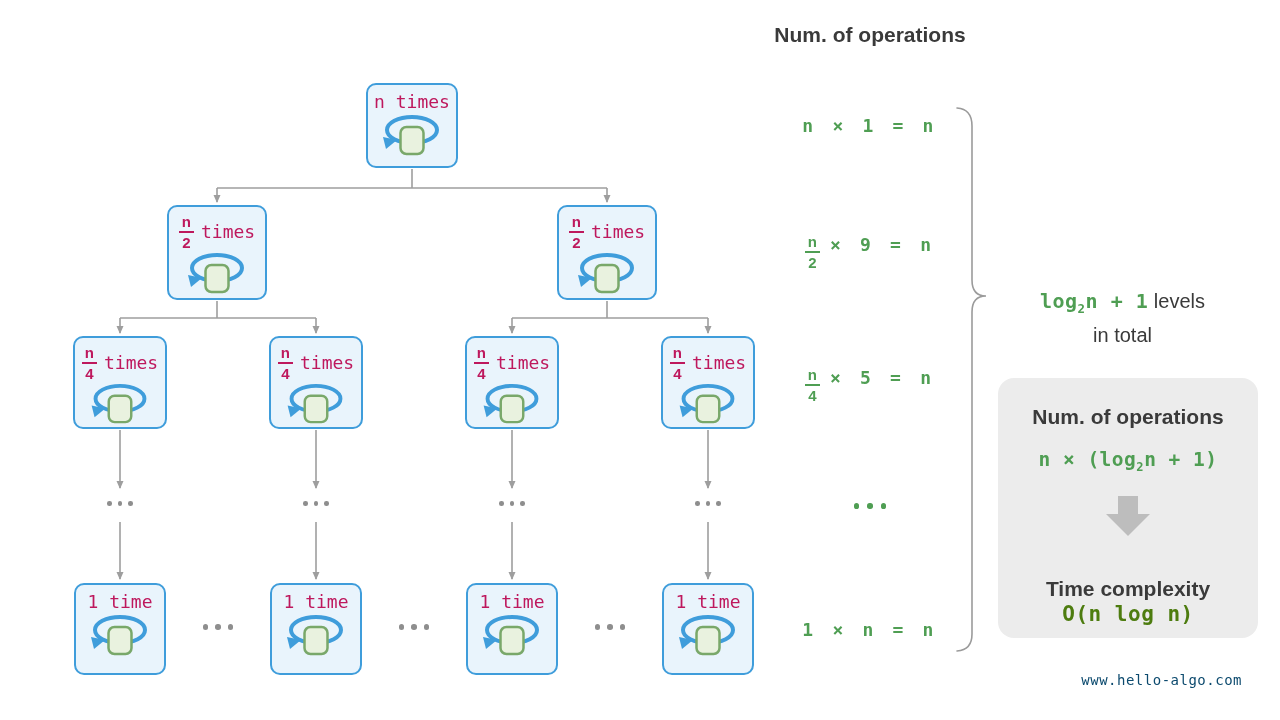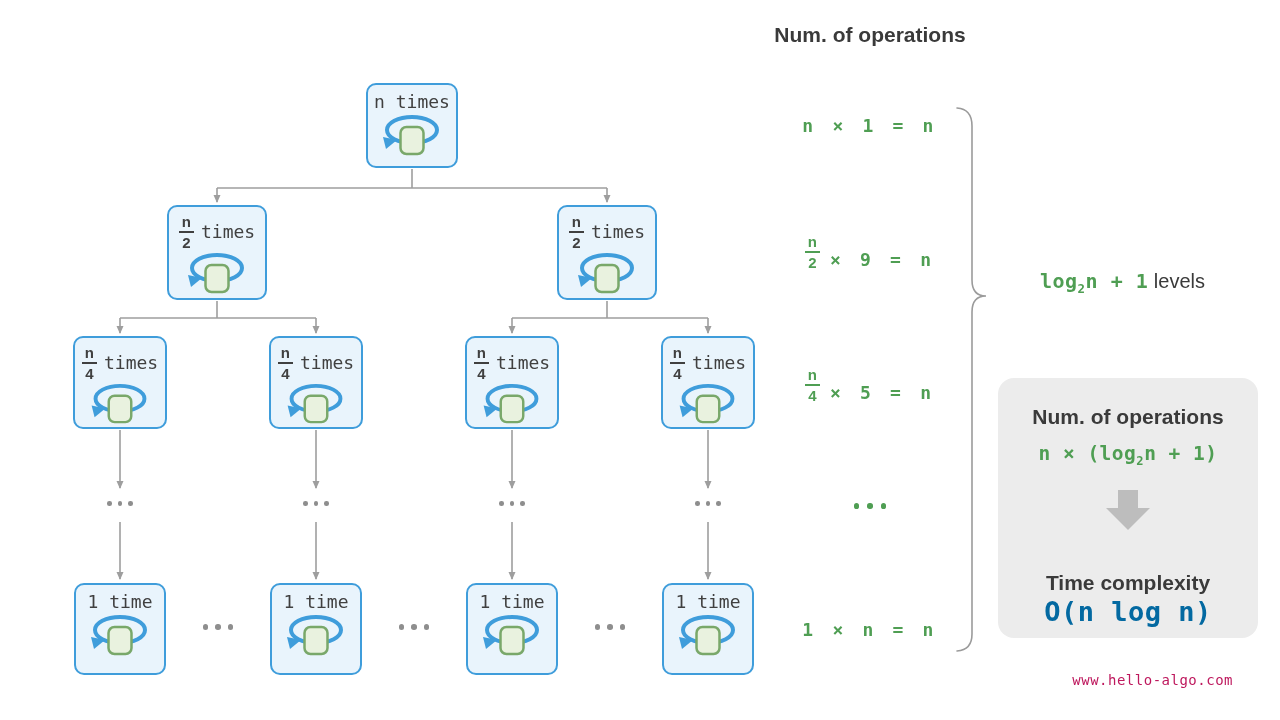--- a/index.html
+++ b/index.html
@@ -5,21 +5,21 @@
   * { margin:0; padding:0; box-sizing:border-box; }
   html,body { width:1280px; height:720px; background:#ffffff; overflow:hidden;
               font-family:"Liberation Sans", sans-serif; }
   .canvas { position:relative; width:1280px; height:720px; background:#fff; }
   .connectors { position:absolute; left:0; top:0; pointer-events:none; }
 
   
   .node { position:absolute; background:#e9f4fc; border:2.5px solid #3f9ddb;
           border-radius:10px; display:flex; flex-direction:column; align-items:center;
           padding-top:7px; }
-  .node-label { color:#404040; font-family:"DejaVu Sans Mono", monospace;
+  .node-label { color:#be185d; font-family:"DejaVu Sans Mono", monospace;
                 font-size:18px; display:flex; align-items:center; gap:7px; line-height:1.1; }
   .frac { display:inline-flex; flex-direction:column; align-items:center;
           font-family:"Liberation Sans", sans-serif; font-weight:700; font-size:15px;
           line-height:1; }
   .frac .num { padding:0 3px 2px; border-bottom:2px solid currentColor; margin-bottom:2px; }
   .frac .den { padding:0 3px; }
   .loop-icon { margin-top:1px; }
 
   .n-root { left:366px; top:83px;  width:92px;  height:85px; }
   .n-l2a  { left:167px; top:205px; width:100px; height:95px; }
@@ -37,52 +37,52 @@
   .dots { position:absolute; display:flex; justify-content:center; align-items:center; }
   .dot  { border-radius:50%; background:#8e8e8e; }
   .dots.mid  .dot { width:4.5px; height:4.5px; margin:0 3px; }
   .dots.row  .dot { width:5.5px; height:5.5px; margin:0 3.5px; }
   .dots.green .dot { width:5.5px; height:5.5px; margin:0 4px; background:#4f9e53; }
 
   
   .col-header { position:absolute; left:740px; top:20px; width:260px; text-align:center;
                 font-size:21px; font-weight:700; color:#3a3a3a; line-height:29px; }
   .op-row { position:absolute; left:735px; width:270px; display:flex; justify-content:center;
-            align-items:flex-end; transform:translateY(-50%); color:#4f9e53;
+            align-items:flex-start; transform:translateY(-50%); color:#4f9e53;
             font-family:"DejaVu Sans Mono", monospace; font-weight:700; font-size:18px;
             letter-spacing:4.2px; }
   .op-row .frac { letter-spacing:0; margin-right:10px; font-size:15px; }
   .r1 { top:125px; } .r2 { top:252px; } .r3 { top:385px; } .r5 { top:629px; }
 
   
   .brace { position:absolute; left:950px; top:100px; }
-  .levels-label { position:absolute; left:1005px; top:268px; width:235px; text-align:center;
+  .levels-label { position:absolute; left:1005px; top:288px; width:235px; text-align:center;
                   font-size:20px; color:#3a3a3a; line-height:27px; }
   .levels-label .green { color:#4f9e53; font-weight:700;
                          font-family:"DejaVu Sans Mono", monospace; letter-spacing:0.5px; }
   sub { font-size:0.62em; }
 
   
   .panel { position:absolute; left:998px; top:378px; width:260px; height:260px;
            background:#ececec; border-radius:16px; display:flex; flex-direction:column;
            align-items:center; padding-top:26px; }
   .panel-title { font-size:21px; font-weight:700; color:#3a3a3a; line-height:26px; }
-  .panel-formula { margin-top:12px; color:#4f9e53; font-weight:700; font-size:19.5px;
+  .panel-formula { margin-top:18px; color:#4f9e53; font-weight:700; font-size:19.5px;
                    font-family:"DejaVu Sans Mono", monospace; letter-spacing:0.5px; }
   .down-arrow { margin-top:22px; position:relative; width:44px; height:40px; }
   .down-arrow .stem { position:absolute; left:12px; top:0; width:20px; height:18px;
                       background:#bdbdbd; }
   .down-arrow .head { position:absolute; left:0; top:18px; width:0; height:0;
                       border-left:22px solid transparent; border-right:22px solid transparent;
                       border-top:22px solid #bdbdbd; }
   .panel-title.t2 { margin-top:40px; }
-  .panel-complexity { margin-top:0; color:#0369a1; font-weight:700; font-size:27px;
+  .panel-complexity { margin-top:0; color:#4d7c0f; font-weight:700; font-size:21px;
                       font-family:"DejaVu Sans Mono", monospace; letter-spacing:0.5px; }
 
-  .watermark { position:absolute; top:672px; right:47px; color:#be185d; font-size:14px;
+  .watermark { position:absolute; top:672px; right:38px; color:#0c4a6e; font-size:14px;
                font-family:"DejaVu Sans Mono", monospace; letter-spacing:0.5px; }
 </style>
 </head>
 <body>
 
 <div class="canvas">
 
   <svg class="connectors" width="1280" height="720" viewBox="0 0 1280 720">
     <defs>
       <marker id="arw" markerWidth="9" markerHeight="9" refX="7" refY="3.5" orient="auto" markerUnits="userSpaceOnUse">
@@ -323,20 +323,21 @@
   </div>
 
   <svg class="brace" width="48" height="565" viewBox="0 0 48 565">
     <path d="M7 8 Q22 9 22 26 L22 180 Q22 196 36 196 Q22 196 22 212 L22 534 Q22 550 7 551" fill="none" stroke="#9b9b9b" stroke-width="1.6" stroke-linecap="round"></path>
   </svg>
 
   <div class="levels-label">
     <div>
       <span class="green"><span>log</span><sub>2</sub><span>n + 1</span></span><span> levels</span>
     </div>
+    <div>in total</div>
   </div>
 
   <div class="panel">
     <div class="panel-title">Num. of operations</div>
     <div class="panel-formula">
       <span>n × (log</span><sub>2</sub><span>n + 1)</span>
     </div>
     <div class="down-arrow">
       <div class="stem"></div>
         <div class="head"></div>

